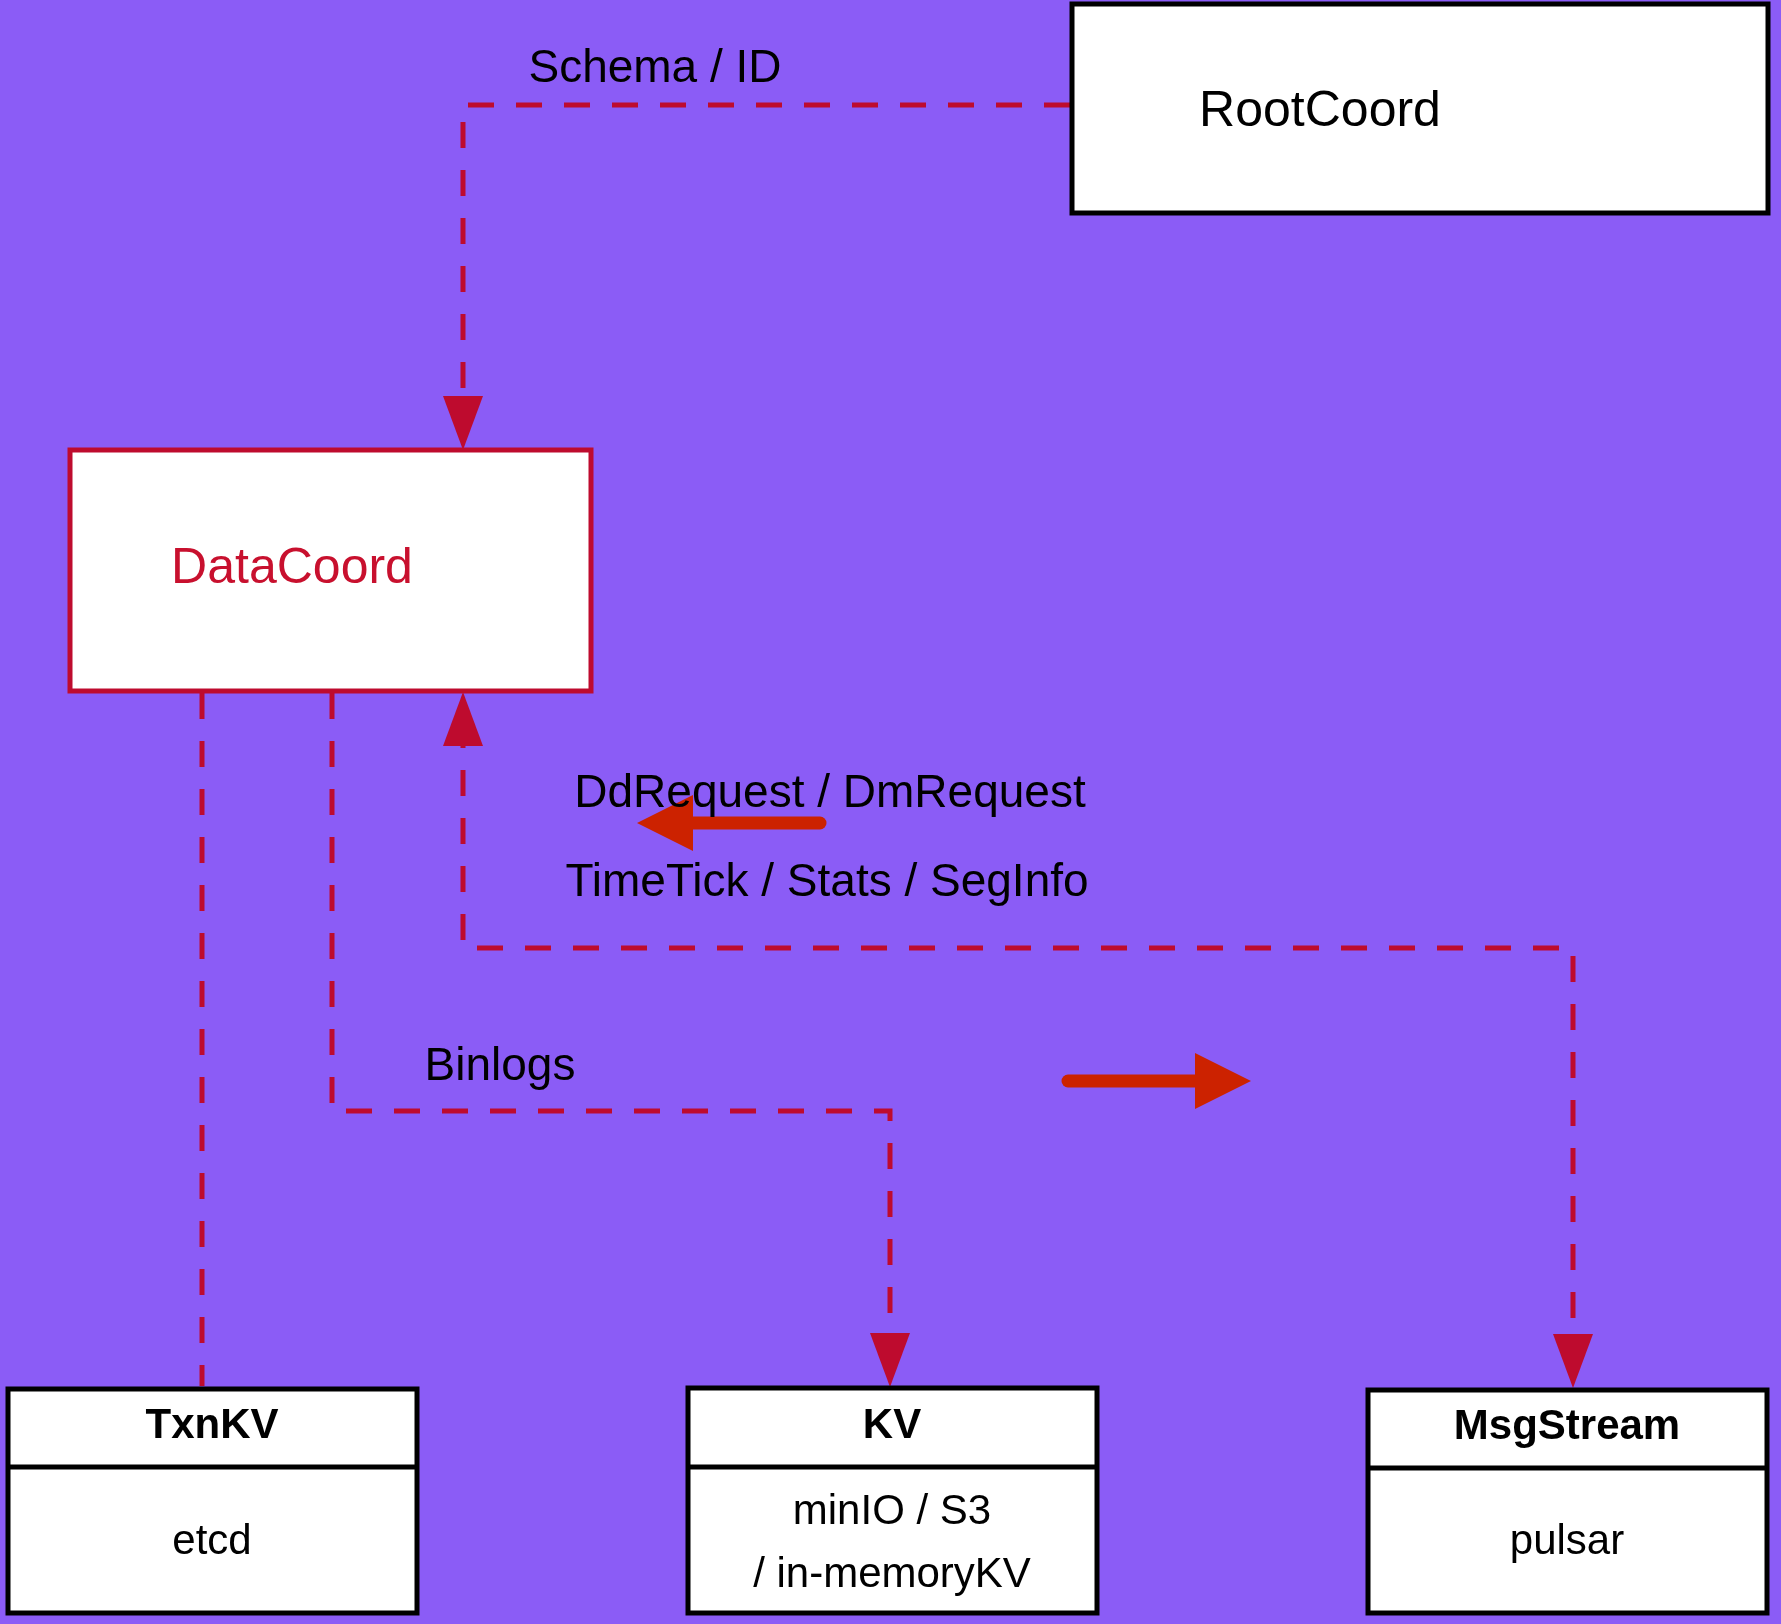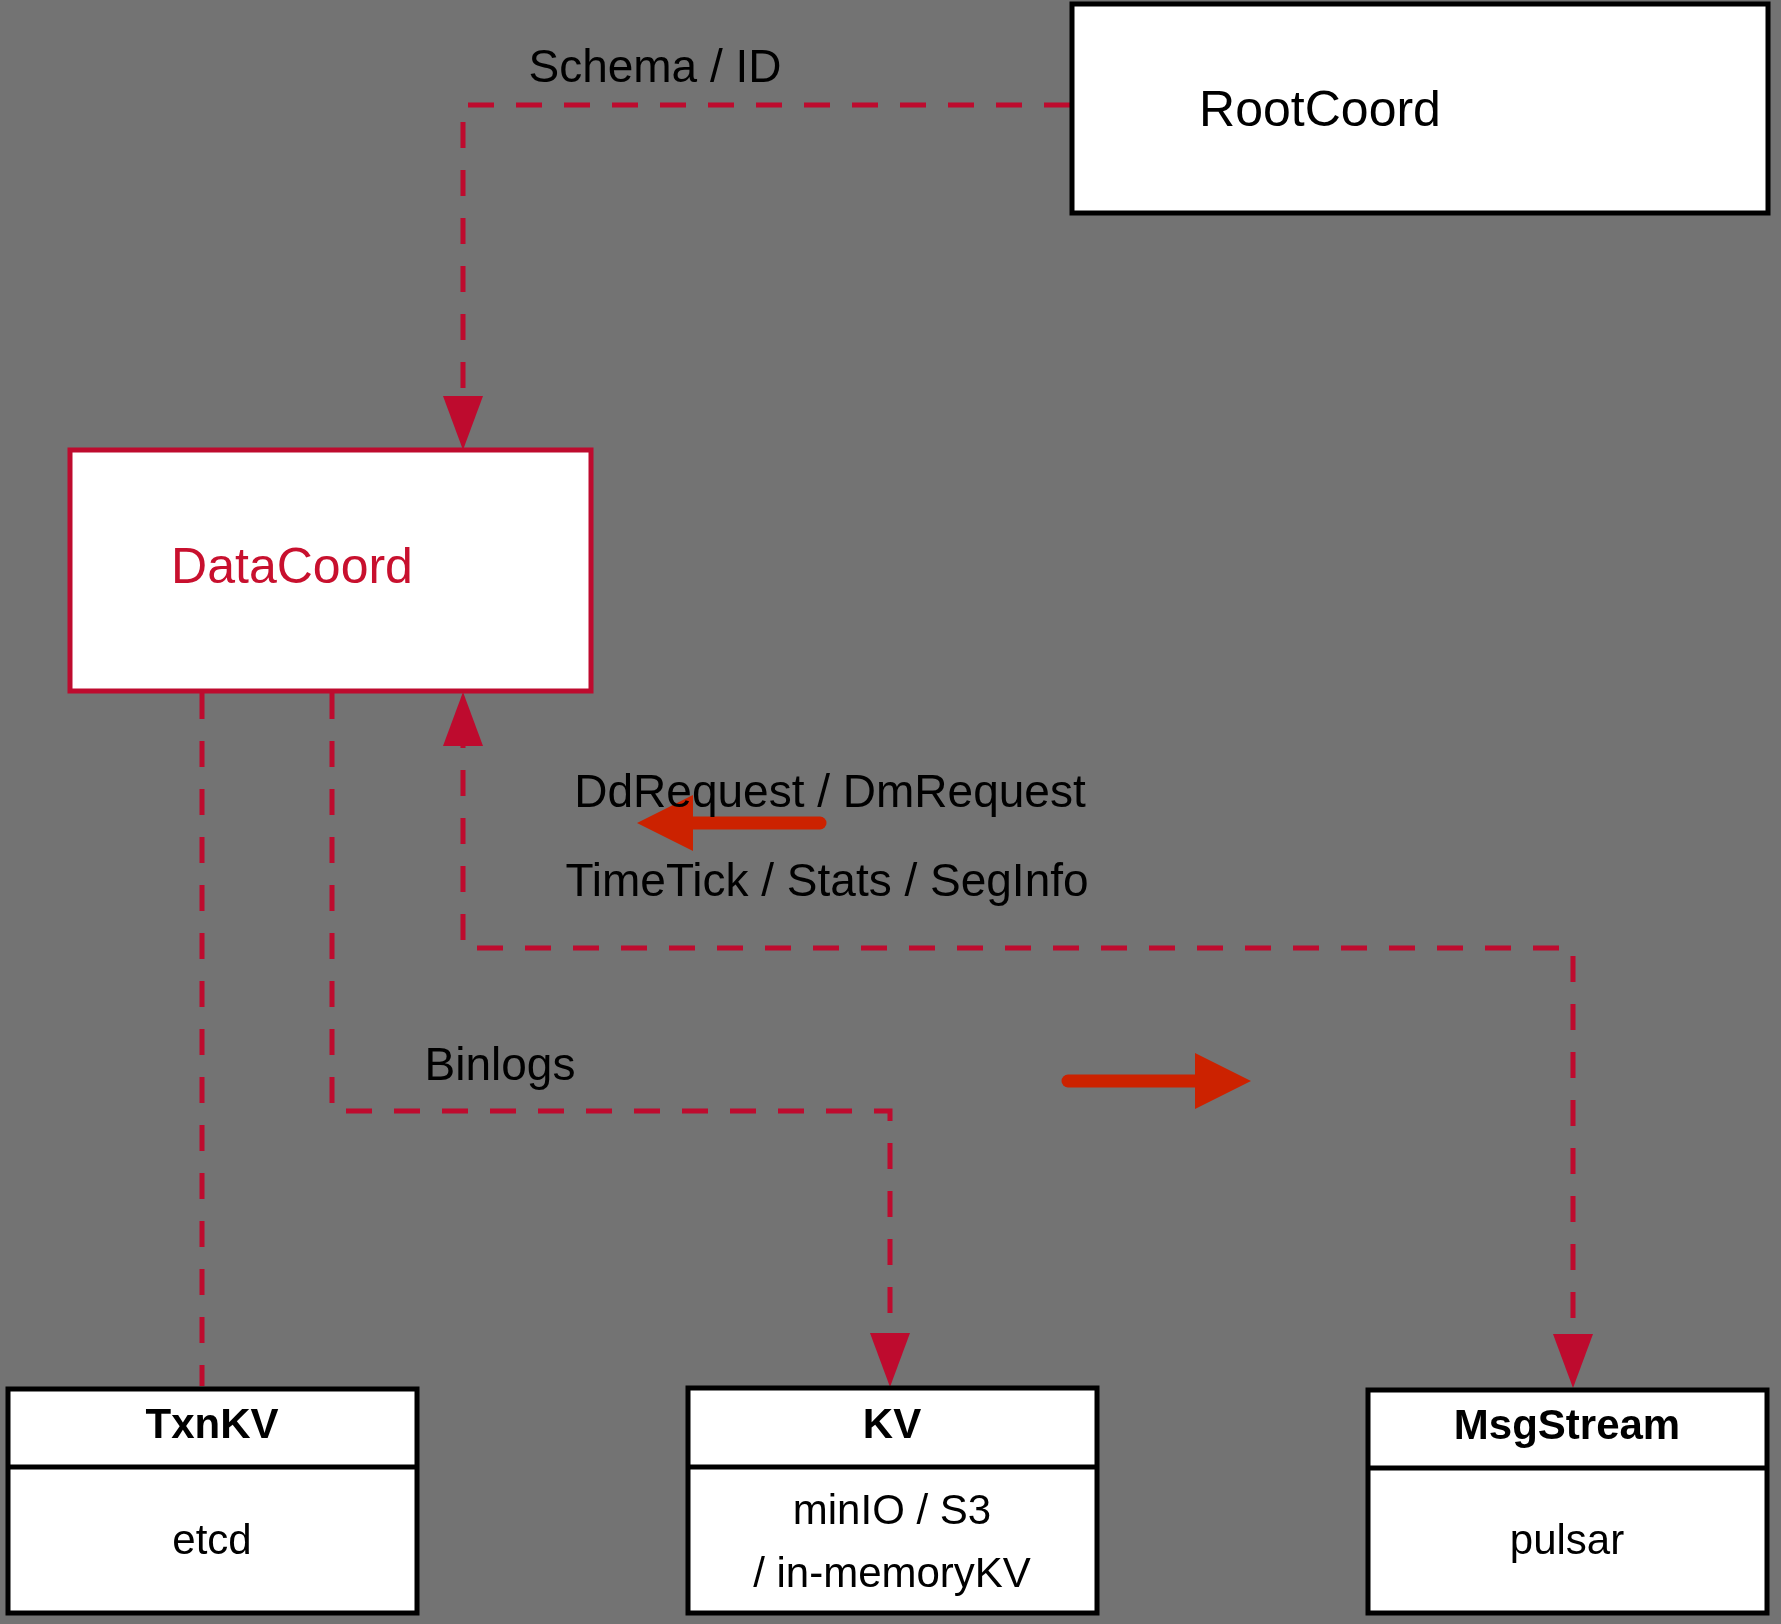--- a/index.html
+++ b/index.html
@@ -7,21 +7,21 @@
     padding: 0;
     background: #ffffff;
   }
   body {
     font-family: "Liberation Sans", sans-serif;
   }
   #diagram-root {
     position: relative;
     width: 1781px;
     height: 1624px;
-    background: #737373;
+    background: #8b5cf6;
     overflow: hidden;
   }
   svg#diagram-svg {
     position: absolute;
     top: 0;
     left: 0;
     width: 1781px;
     height: 1624px;
     display: block;
   }

